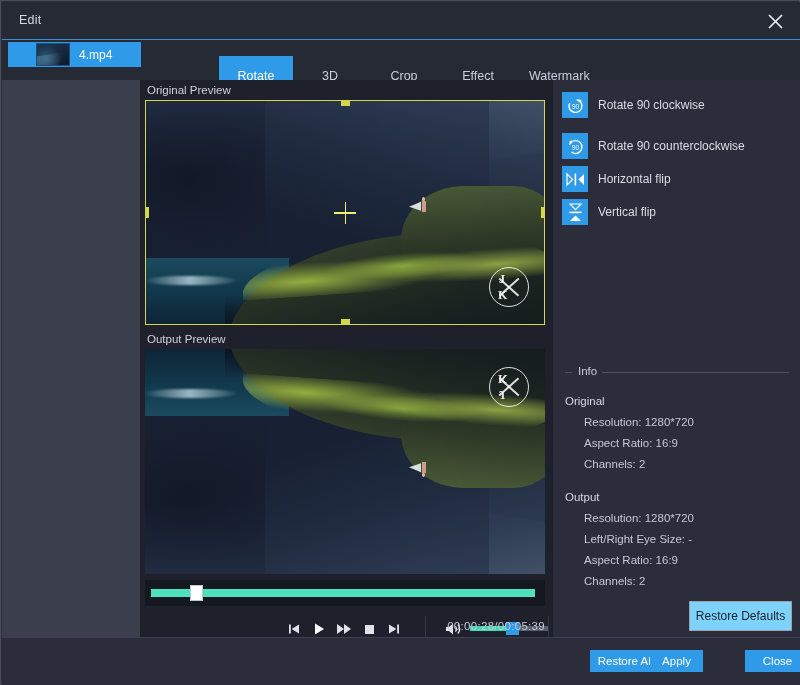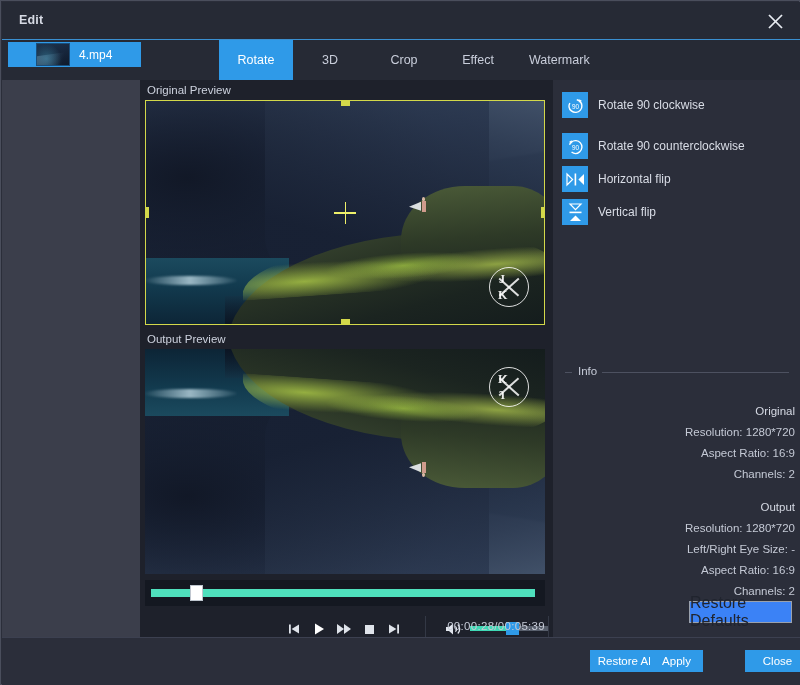--- a/index.html
+++ b/index.html
@@ -15,21 +15,20 @@
     background: #2b2e3a;
     border: 1px solid #4a4e5c;
   }
 
   
   .titlebar {
     position: absolute; left: 1px; top: 1px;
     width: 798px; height: 38px;
     background: #262a35;
     border-bottom: 1px solid #3a8fd0;
-    font-weight: bold;
   }
   .titlebar .title {
     position: absolute; left: 17px; top: 11px;
     font-size: 12.5px; color: #d6dae4; letter-spacing: .2px;
   }
   .close-btn {
     position: absolute; right: 8px; top: 6px;
     width: 34px; height: 26px;
     display: flex; align-items: center; justify-content: center;
     cursor: pointer;
@@ -60,21 +59,21 @@
   .filetab .thumb::after{
     content:""; position:absolute; left:-4px; bottom:-2px;
     width:130%; height:60%;
     background: linear-gradient(110deg, rgba(120,170,200,.45), rgba(30,60,90,0) 70%);
     transform: rotate(-8deg);
   }
   .filetab .fname {
     margin-left: 9px; font-size: 12px; color: #ffffff;
   }
   .tabs {
-    position: absolute; left: 140px; top: 0;
+    position: absolute; left: 140px; top: 16px;
     height: 40px; display: flex;
   }
   .tab {
     height: 40px; min-width: 74px; padding: 0 14px;
     display: flex; align-items: center; justify-content: center;
     font-size: 12.5px; color: #c9cedb;
     cursor: pointer;
   }
   .tab.spacer { width: 77px; min-width: 77px; padding:0; }
   .tab.active { background: #2f9ae8; color: #ffffff; }
@@ -255,24 +254,24 @@
     position:absolute; left:12px; top:371px; width:222px; height:1px; background:#4d5160;
   }
   .info-rule.l { width:7px; left:12px; }
   .info-body { position:absolute; left:12px; top:385px; width:230px; }
   .info-h { font-size:11.5px; color:#d5d9e3; margin-top:9px; }
   .info-i { font-size:11.5px; color:#c4c9d5; margin-top:9px; padding-left:19px; }
   .gap { height:12px; }
 
   .restore-defaults {
     position:absolute; left:688px; top:600px;
-    width:103px; height:22px; background:#3b82f6;
+    width:103px; height:30px; background:#7dd3fc;
     border:1px solid #9aa1ad;
     display:flex;align-items:center;justify-content:center;
-    font-size:16px; color:#20242e; cursor:pointer;
+    font-size:12px; color:#20242e; cursor:pointer;
   }
 
   
   .footer {
     position:absolute; left:1px; top:636px; width:798px; height:48px;
     background:#2b2e3a; border-top:1px solid #3c4050;
   }
   .fbtn {
     position:absolute; top:12px; height:22px;
     background:#2f9ae8; color:#fff;
@@ -482,21 +481,21 @@
         </svg>
       </span>
       <span class="opt-lbl">Vertical flip</span>
     </div>
   </div>
 
   <div class="info-rule l" style="left:564px;"></div>
   <div class="info-rule" style="left:600px;top:371px;width:188px;"></div>
   <div class="info-legend" style="left:572px;">Info</div>
 
-  <div class="info-body" style="left:564px;top:395px;text-align:right;">
+  <div class="info-body" style="left:564px;top:385px;">
     <div class="info-h">Original</div>
     <div class="info-i">Resolution: 1280*720</div>
     <div class="info-i">Aspect Ratio: 16:9</div>
     <div class="info-i">Channels: 2</div>
     <div class="gap"></div>
     <div class="info-h">Output</div>
     <div class="info-i">Resolution: 1280*720</div>
     <div class="info-i">Left/Right Eye Size: -</div>
     <div class="info-i">Aspect Ratio: 16:9</div>
     <div class="info-i">Channels: 2</div>

